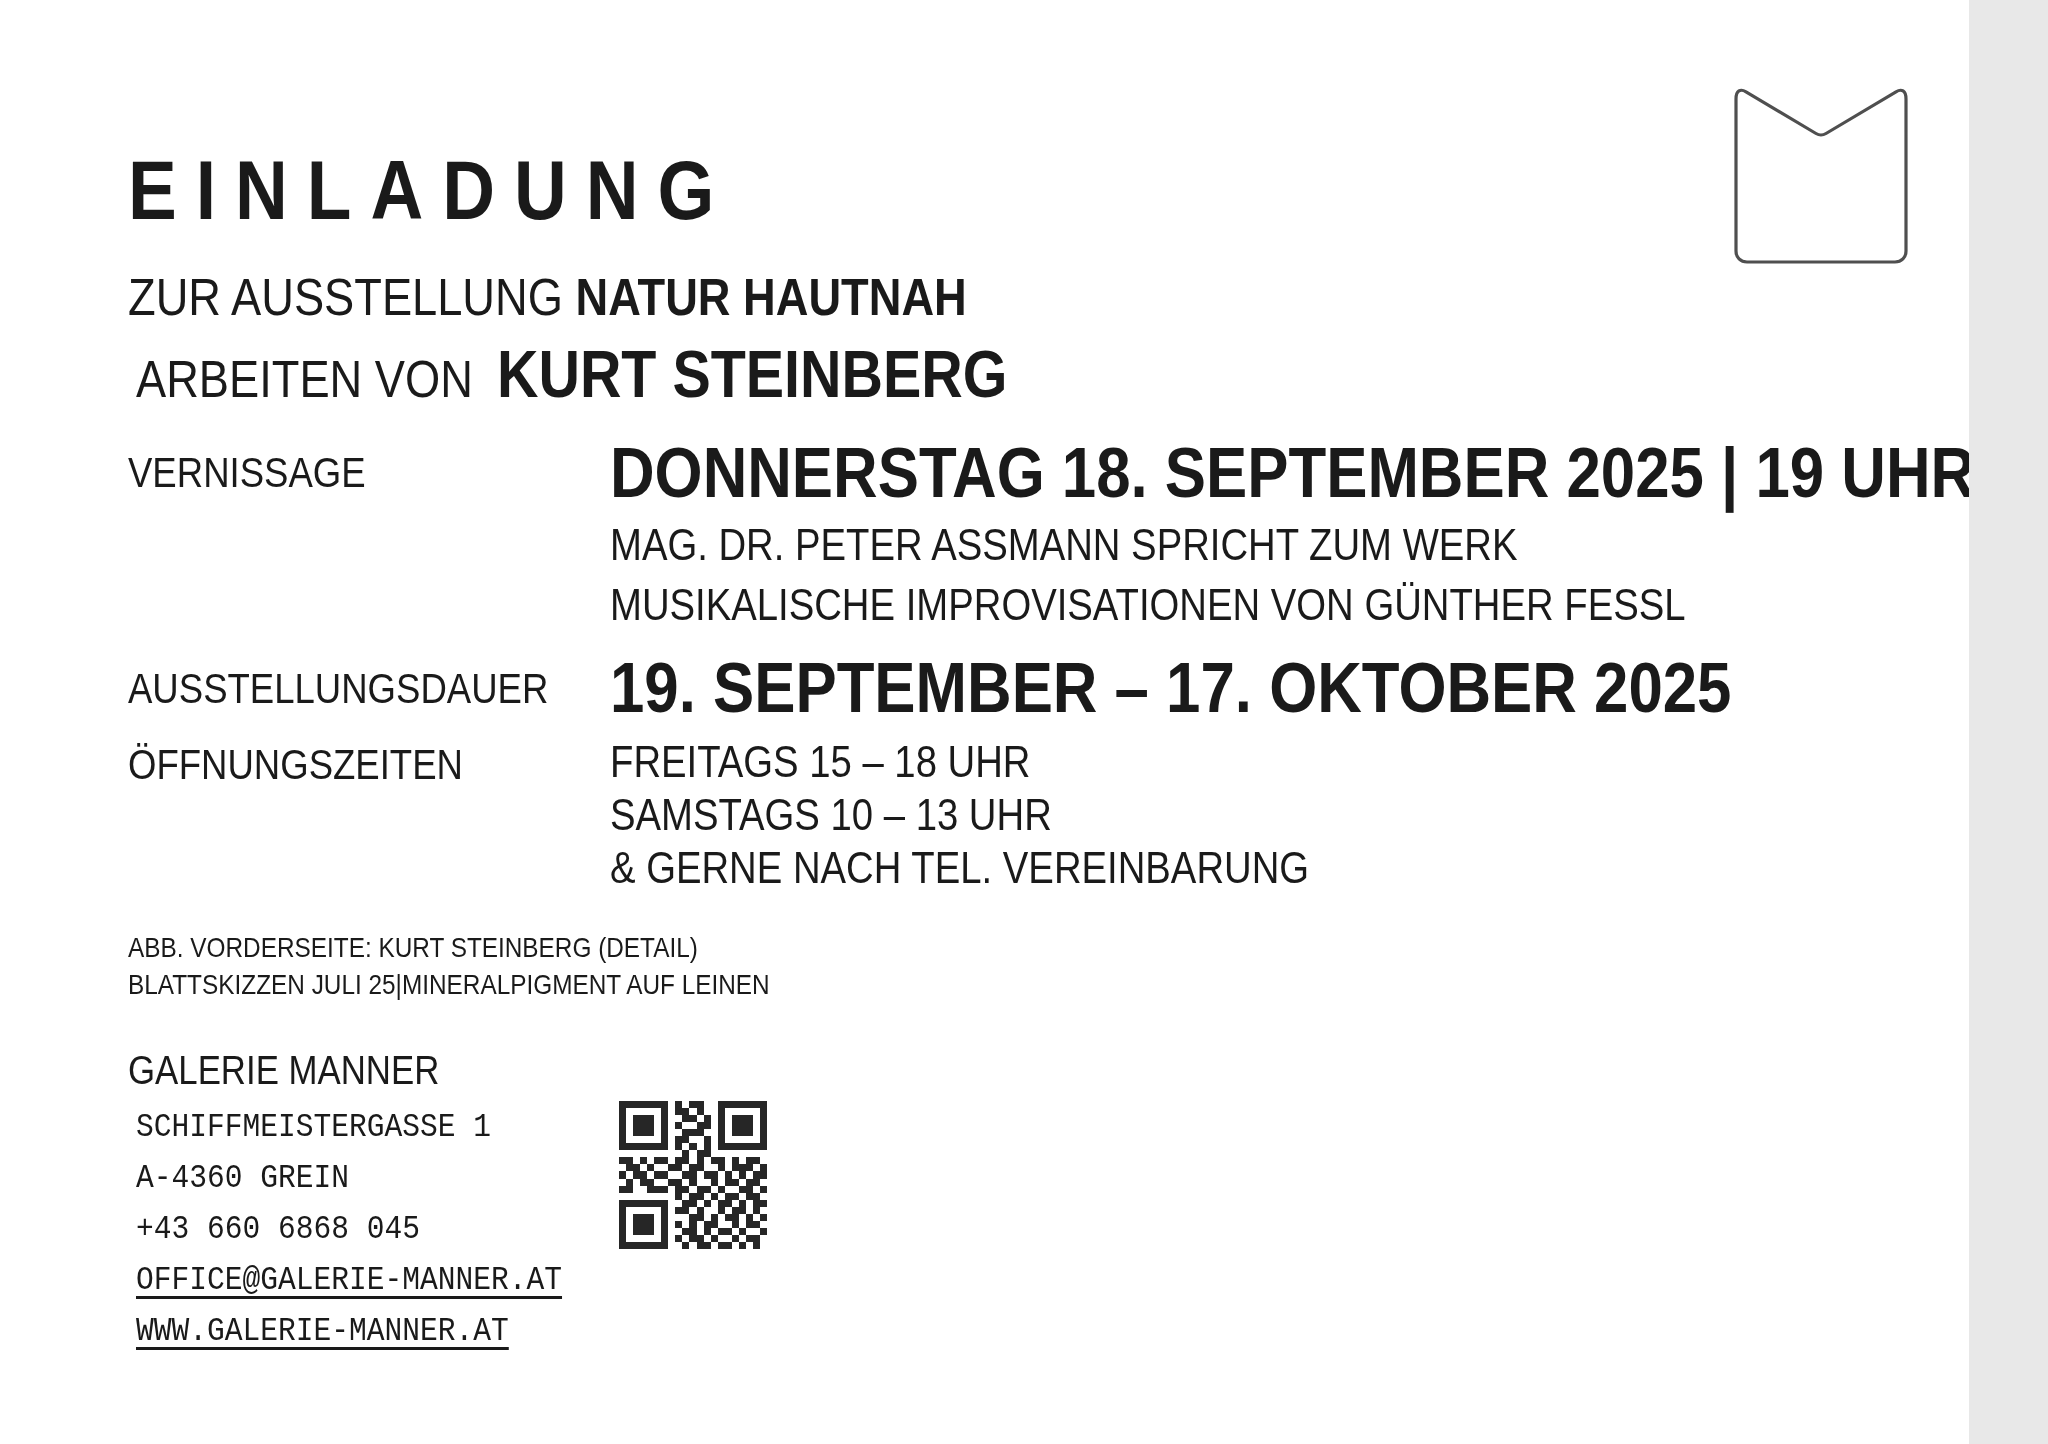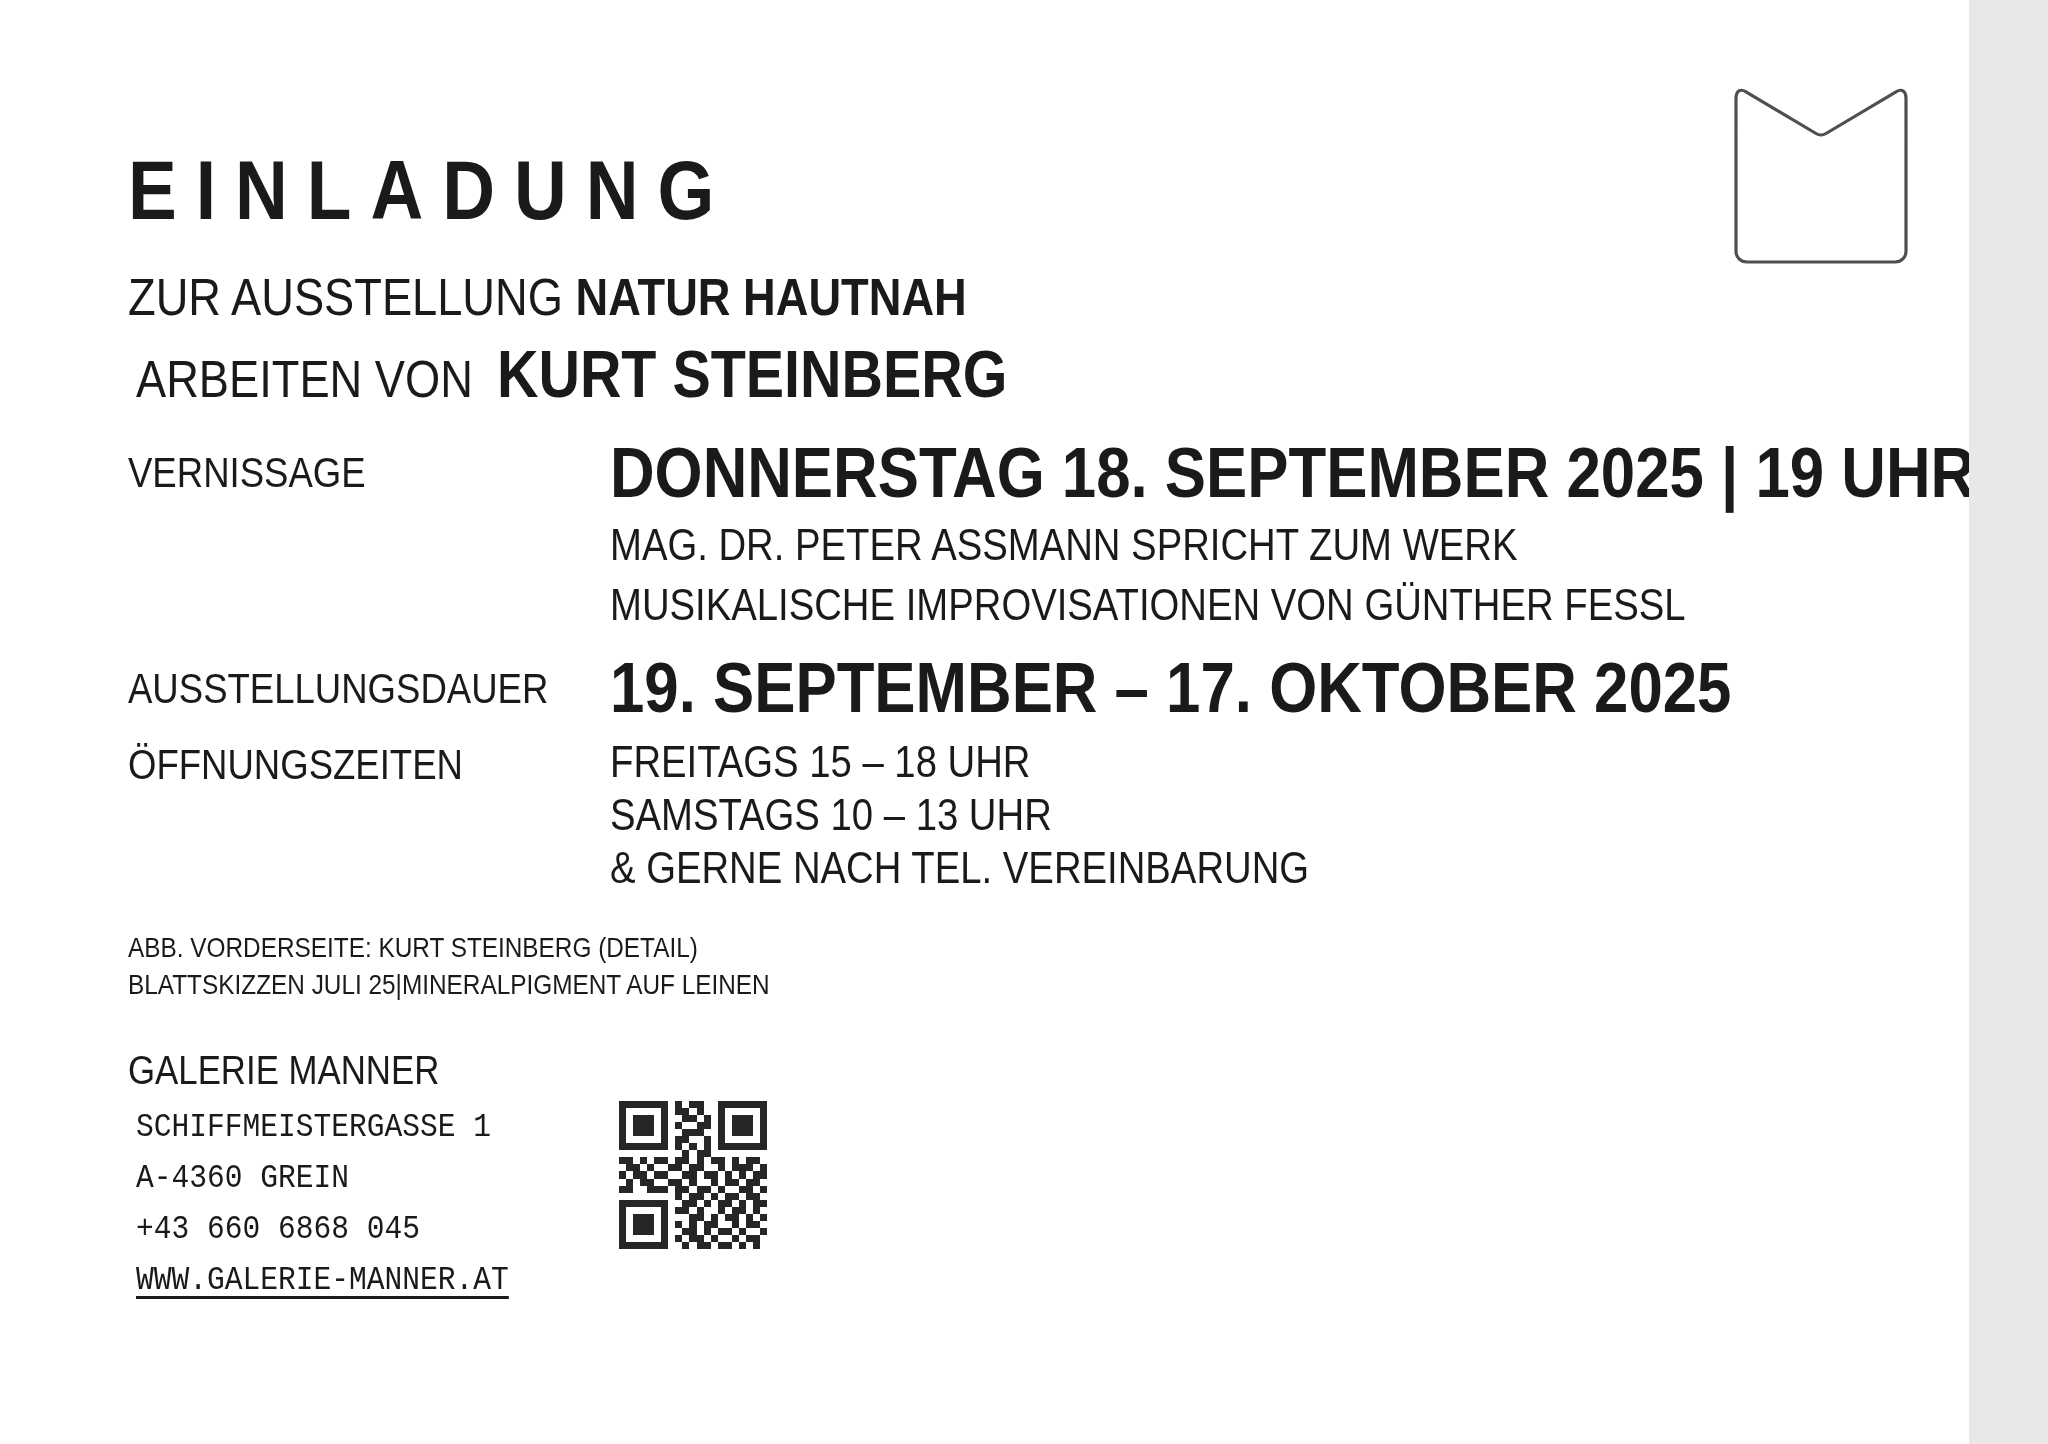--- a/index.html
+++ b/index.html
@@ -108,20 +108,21 @@
     <p><span class="cond">BLATTSKIZZEN JULI 25|MINERALPIGMENT AUF LEINEN</span></p>
   </div>
 
   <div class="abs contact-name">
     <span class="cond">GALERIE MANNER</span>
   </div>
   <div class="abs contact">
     <p><span class="cond">SCHIFFMEISTERGASSE 1</span></p>
     <p><span class="cond">A-4360 GREIN</span></p>
     <p><span class="cond">+43 660 6868 045</span></p>
+    <p><span class="cond link">OFFICE@GALERIE-MANNER.AT</span></p>
     <p><span class="cond link">WWW.GALERIE-MANNER.AT</span></p>
   </div>
 
   <div class="abs qr">
       <svg viewBox="0 0 21 21" shape-rendering="crispEdges">
         <rect x="0" y="0" width="1" height="1" fill="#262626"></rect>
         <rect x="1" y="0" width="1" height="1" fill="#262626"></rect>
         <rect x="2" y="0" width="1" height="1" fill="#262626"></rect>
         <rect x="3" y="0" width="1" height="1" fill="#262626"></rect>
         <rect x="4" y="0" width="1" height="1" fill="#262626"></rect>

